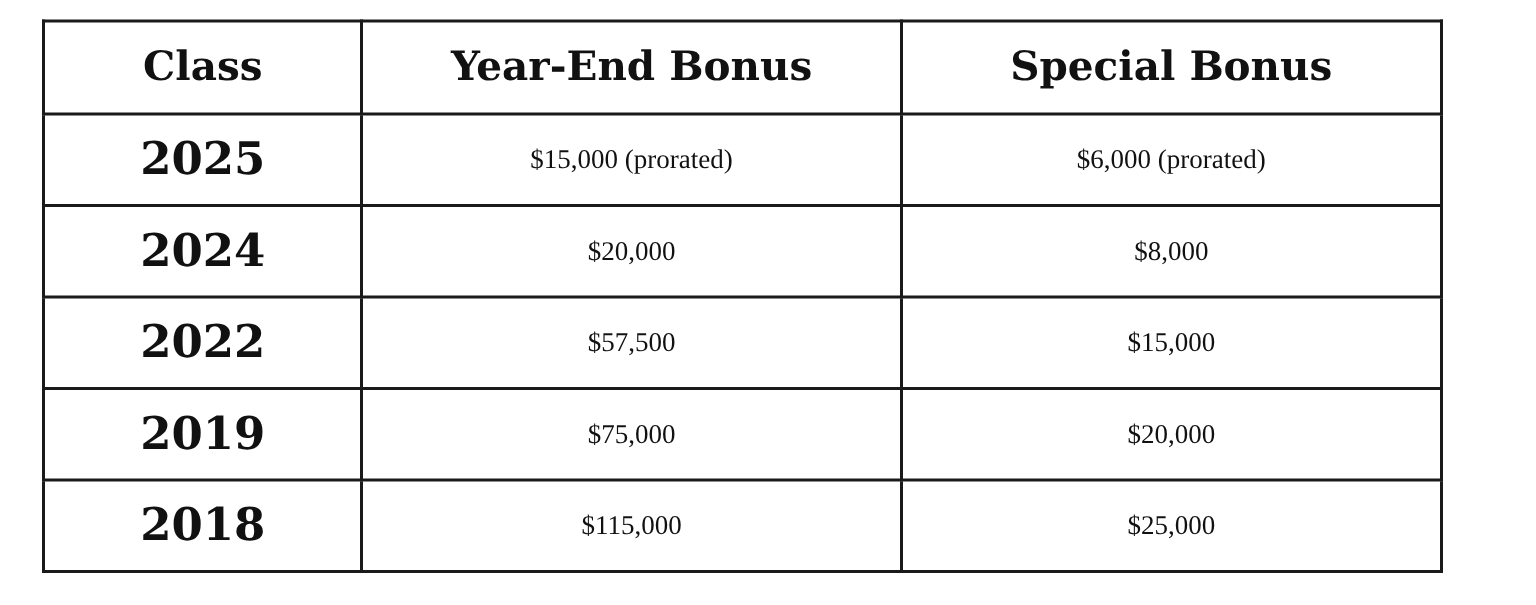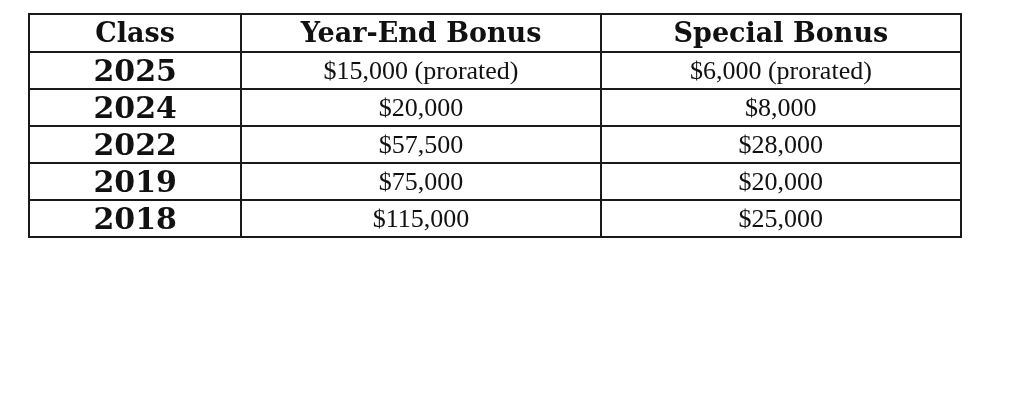--- a/index.html
+++ b/index.html
@@ -22,38 +22,38 @@
       top: 13px;
       width: 934px;
       border-collapse: collapse;
       font-family: "DejaVu Serif", "Liberation Serif", serif;
       color: #111111;
     }
     table.bonus-table th,
     table.bonus-table td {
       border: 2px solid #1a1a1a;
       text-align: center;
-      padding: 0;
+      padding: 12px;
       height: 35px;
       line-height: 35px;
       white-space: nowrap;
     }
     table.bonus-table th {
       font-weight: bold;
       font-size: 27px;
       height: 36px;
       line-height: 36px;
     }
     table.bonus-table td.class-cell {
       font-weight: bold;
       font-size: 30px;
     }
     table.bonus-table td.money-cell {
       font-weight: normal;
-      font-size: 26px;
+      font-size: 18px;
       font-family: "Liberation Serif", "DejaVu Serif", serif;
     }
     col.c1 { width: 213px; }
     col.c2 { width: 360px; }
     col.c3 { width: 361px; }
   </style>
 </head>
 <body>
 
 <div class="page">
@@ -77,21 +77,21 @@
         <td class="money-cell">$6,000 (prorated)</td>
       </tr>
       <tr>
         <td class="class-cell">2024</td>
         <td class="money-cell">$20,000</td>
         <td class="money-cell">$8,000</td>
       </tr>
       <tr>
         <td class="class-cell">2022</td>
         <td class="money-cell">$57,500</td>
-        <td class="money-cell">$28,000</td>
+        <td class="money-cell">$15,000</td>
       </tr>
       <tr>
         <td class="class-cell">2019</td>
         <td class="money-cell">$75,000</td>
         <td class="money-cell">$20,000</td>
       </tr>
       <tr>
         <td class="class-cell">2018</td>
         <td class="money-cell">$115,000</td>
         <td class="money-cell">$25,000</td>

